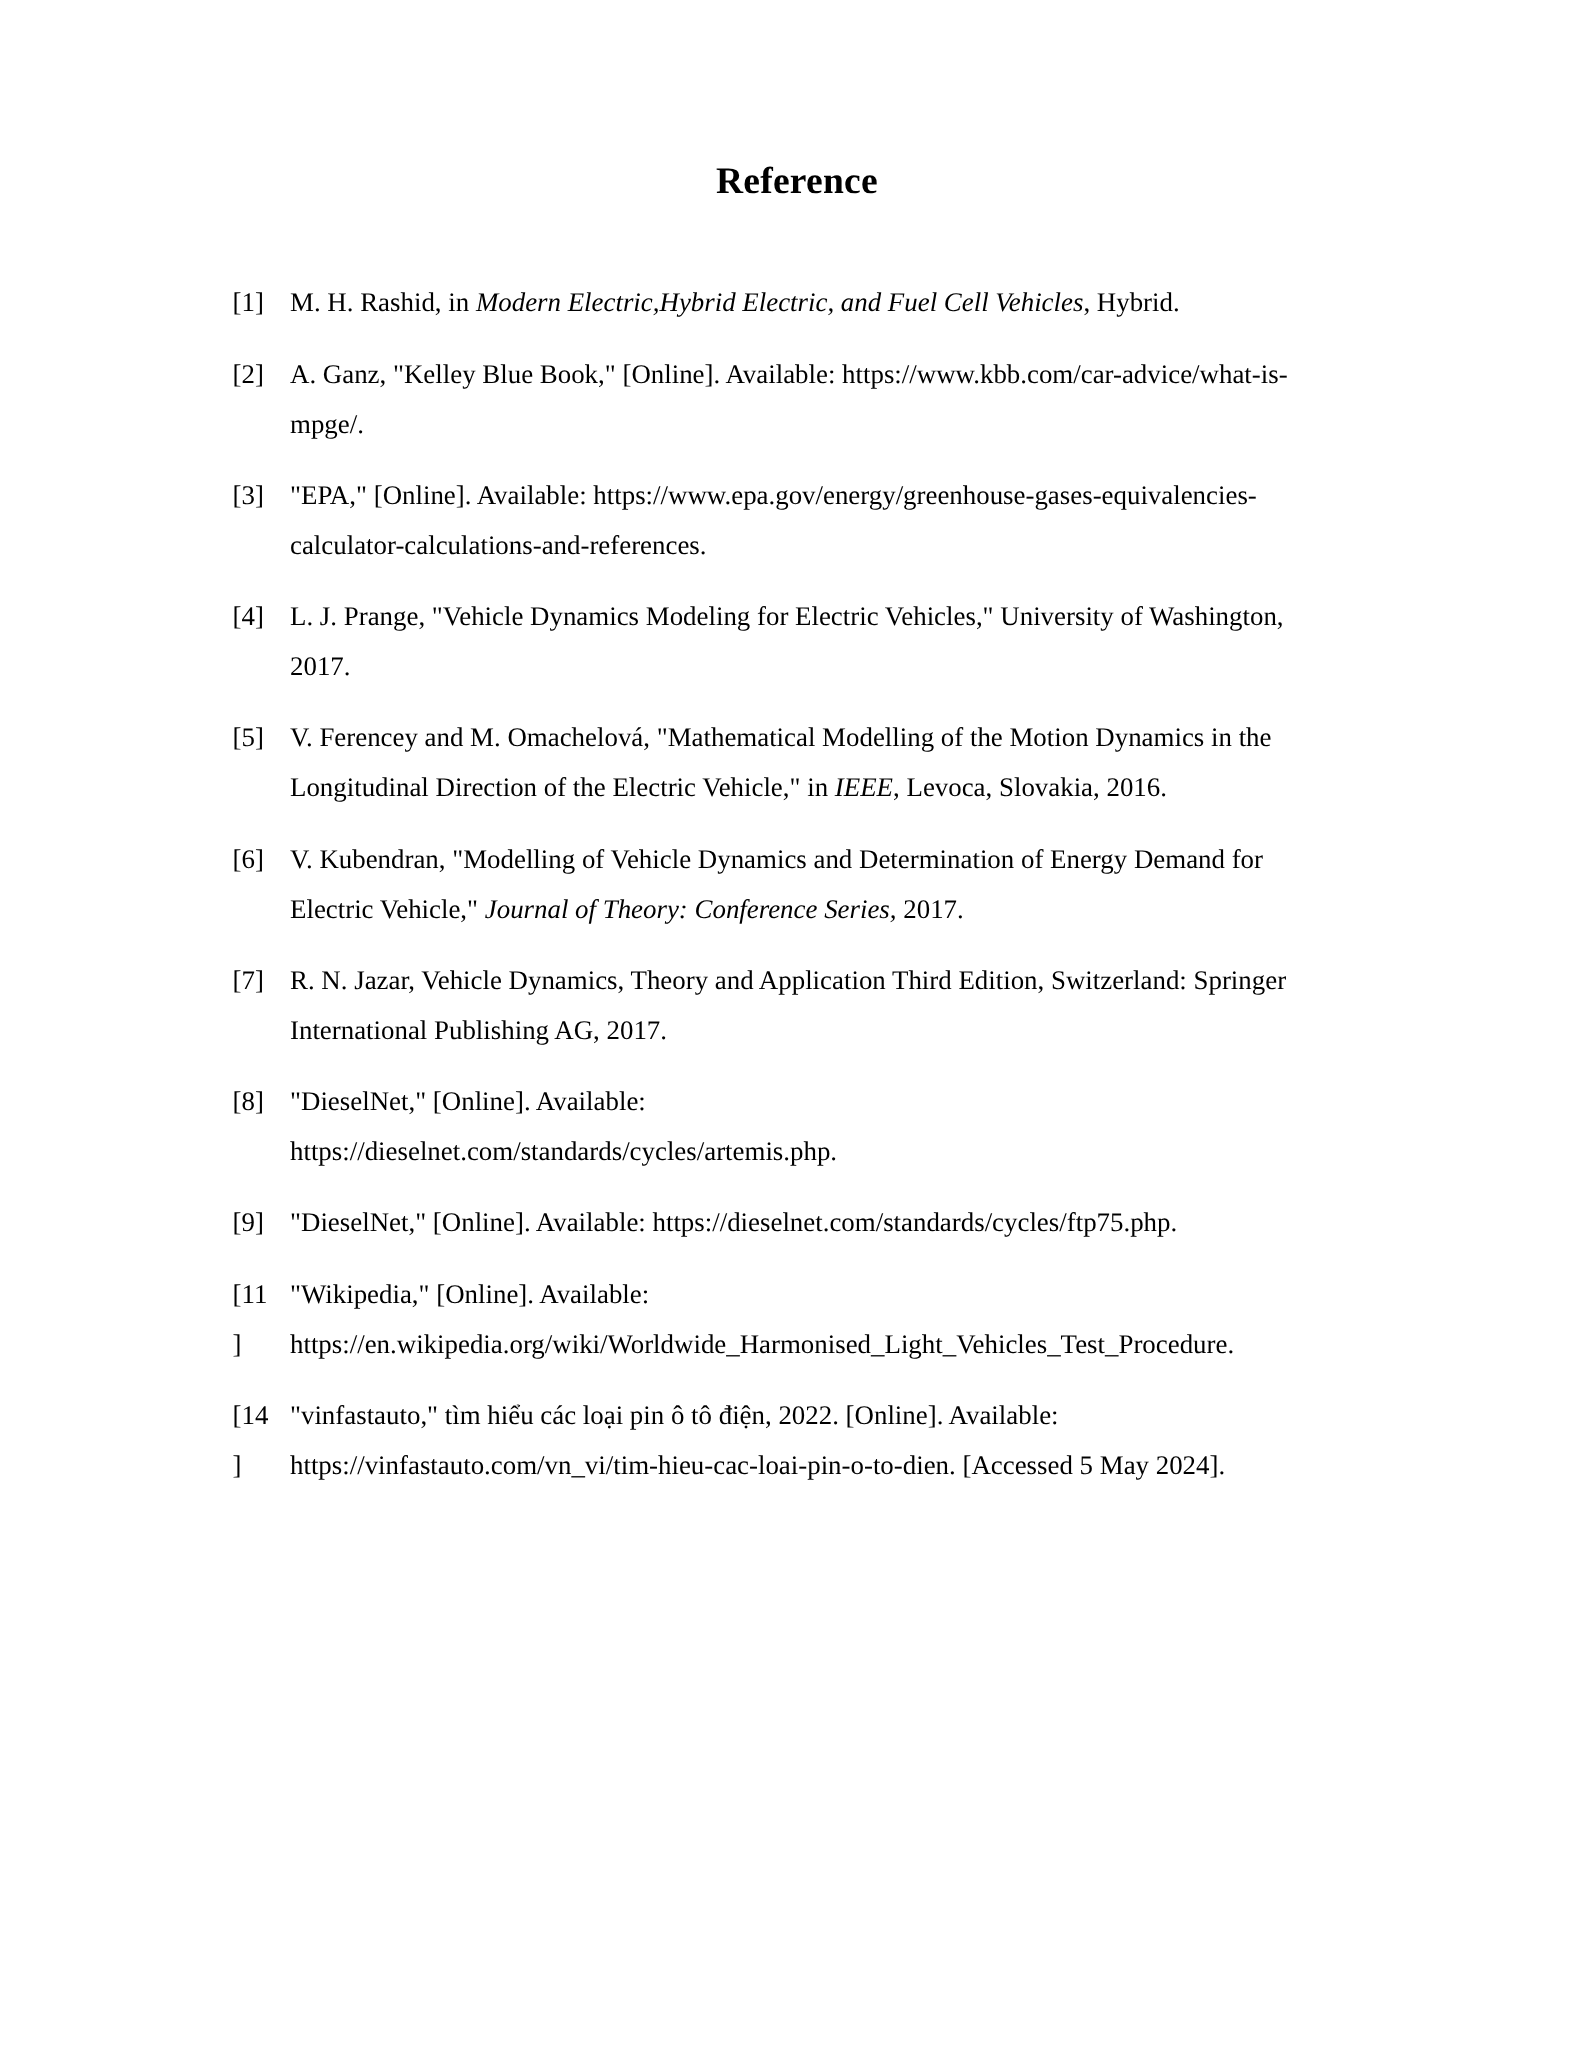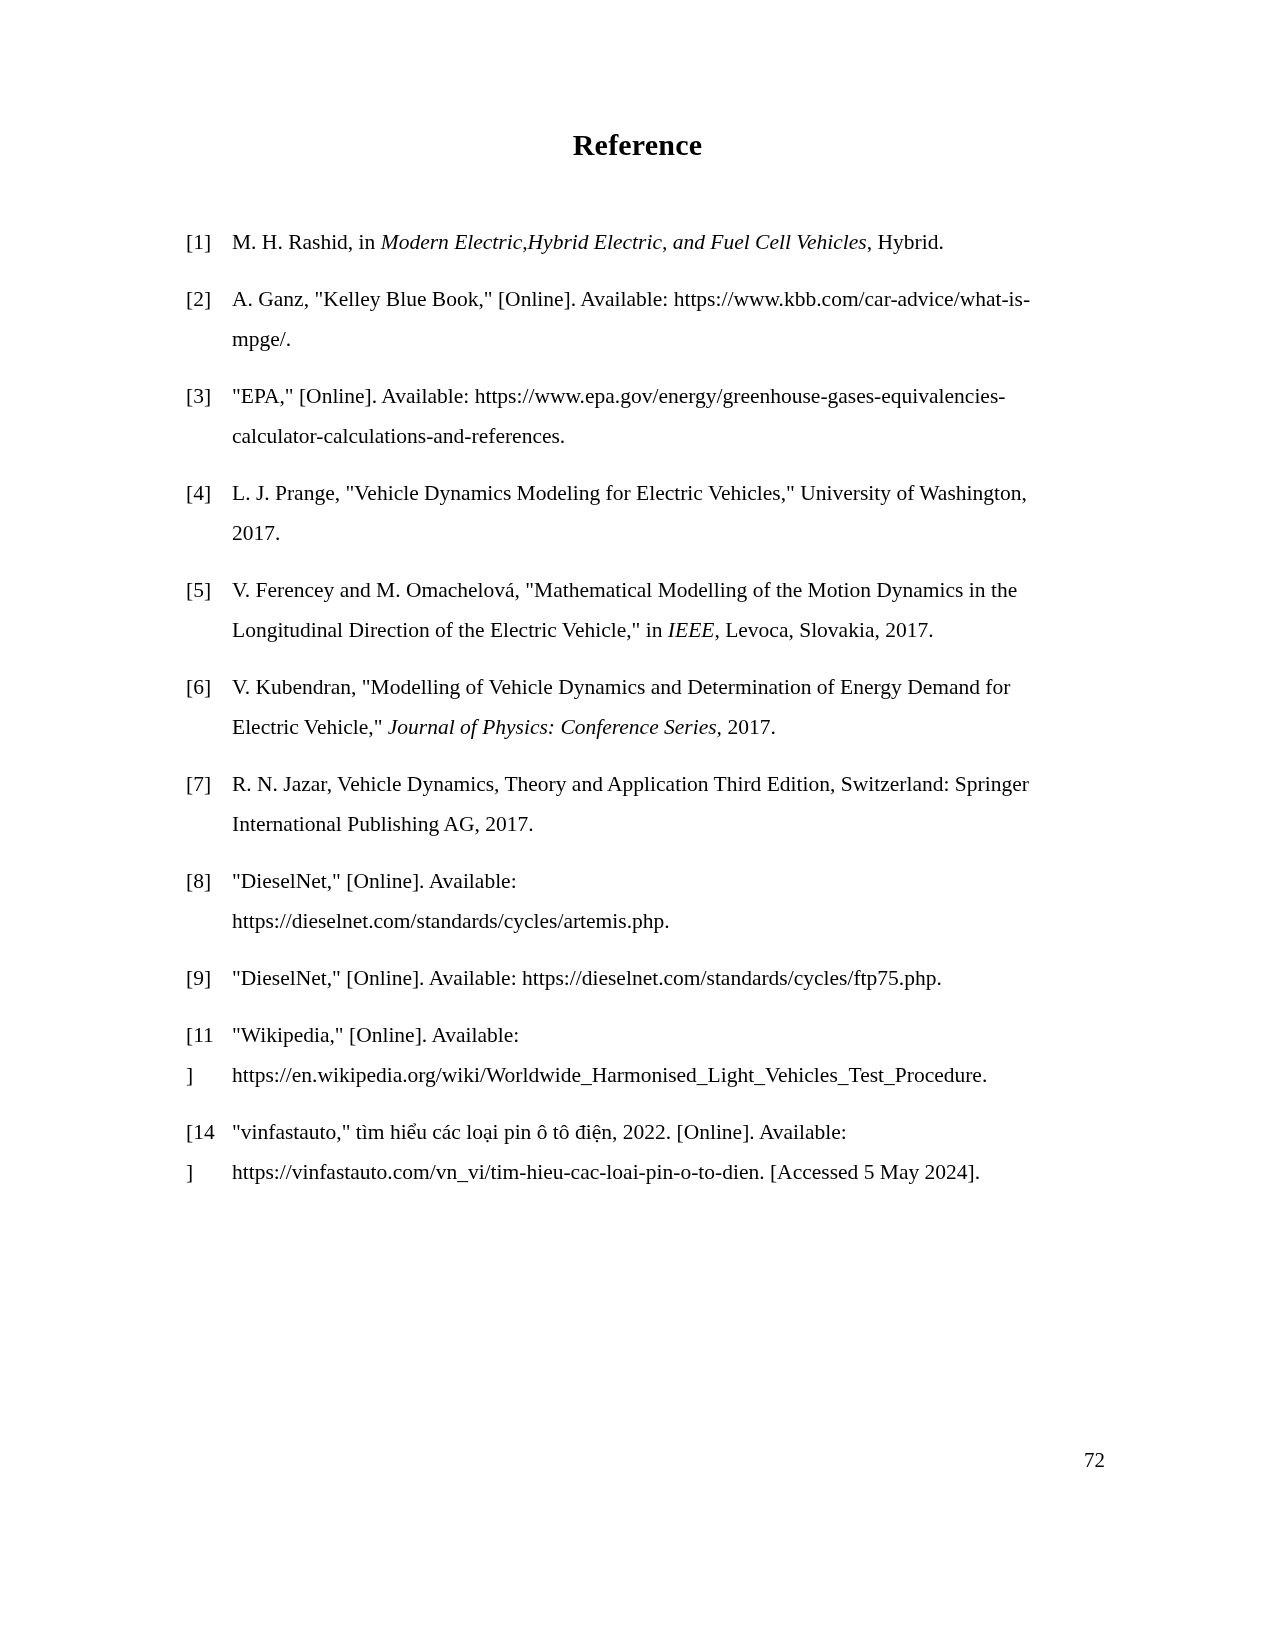--- a/index.html
+++ b/index.html
@@ -90,25 +90,25 @@
       <div class="ref-item">
         <span class="ref-label">[3]</span>
         <span class="ref-text"><span>"EPA," [Online]. Available: https://www.epa.gov/energy/greenhouse-gases-equivalencies-calculator-calculations-and-references.</span></span>
       </div>
       <div class="ref-item">
         <span class="ref-label">[4]</span>
         <span class="ref-text"><span>L. J. Prange, "Vehicle Dynamics Modeling for Electric Vehicles," University of Washington, 2017.</span></span>
       </div>
       <div class="ref-item">
         <span class="ref-label">[5]</span>
-        <span class="ref-text"><span>V. Ferencey and M. Omachelová, "Mathematical Modelling of the Motion Dynamics in the Longitudinal Direction of the Electric Vehicle," in </span><i>IEEE</i><span>, Levoca, Slovakia, 2017.</span></span>
+        <span class="ref-text"><span>V. Ferencey and M. Omachelová, "Mathematical Modelling of the Motion Dynamics in the Longitudinal Direction of the Electric Vehicle," in </span><i>IEEE</i><span>, Levoca, Slovakia, 2016.</span></span>
       </div>
       <div class="ref-item">
         <span class="ref-label">[6]</span>
-        <span class="ref-text"><span>V. Kubendran, "Modelling of Vehicle Dynamics and Determination of Energy Demand for Electric Vehicle," </span><i>Journal of Physics: Conference Series,</i><span> 2017.</span></span>
+        <span class="ref-text"><span>V. Kubendran, "Modelling of Vehicle Dynamics and Determination of Energy Demand for Electric Vehicle," </span><i>Journal of Theory: Conference Series,</i><span> 2017.</span></span>
       </div>
       <div class="ref-item">
         <span class="ref-label">[7]</span>
         <span class="ref-text"><span>R. N. Jazar, Vehicle Dynamics, Theory and Application Third Edition, Switzerland: Springer International Publishing AG, 2017.</span></span>
       </div>
       <div class="ref-item">
         <span class="ref-label">[8]</span>
         <span class="ref-text"><span>"DieselNet," [Online]. Available:
 https://dieselnet.com/standards/cycles/artemis.php.</span></span>
       </div>
@@ -123,15 +123,14 @@
 https://en.wikipedia.org/wiki/Worldwide_Harmonised_Light_Vehicles_Test_Procedure.</span></span>
       </div>
       <div class="ref-item">
         <span class="ref-label">[14
 ]</span>
         <span class="ref-text"><span>"vinfastauto," tìm hiểu các loại pin ô tô điện, 2022. [Online]. Available:
 https://vinfastauto.com/vn_vi/tim-hieu-cac-loai-pin-o-to-dien. [Accessed 5 May 2024].</span></span>
       </div>
     </div>
 
-  <div class="page-number">72</div>
 
 </div>
 
 </body></html>

